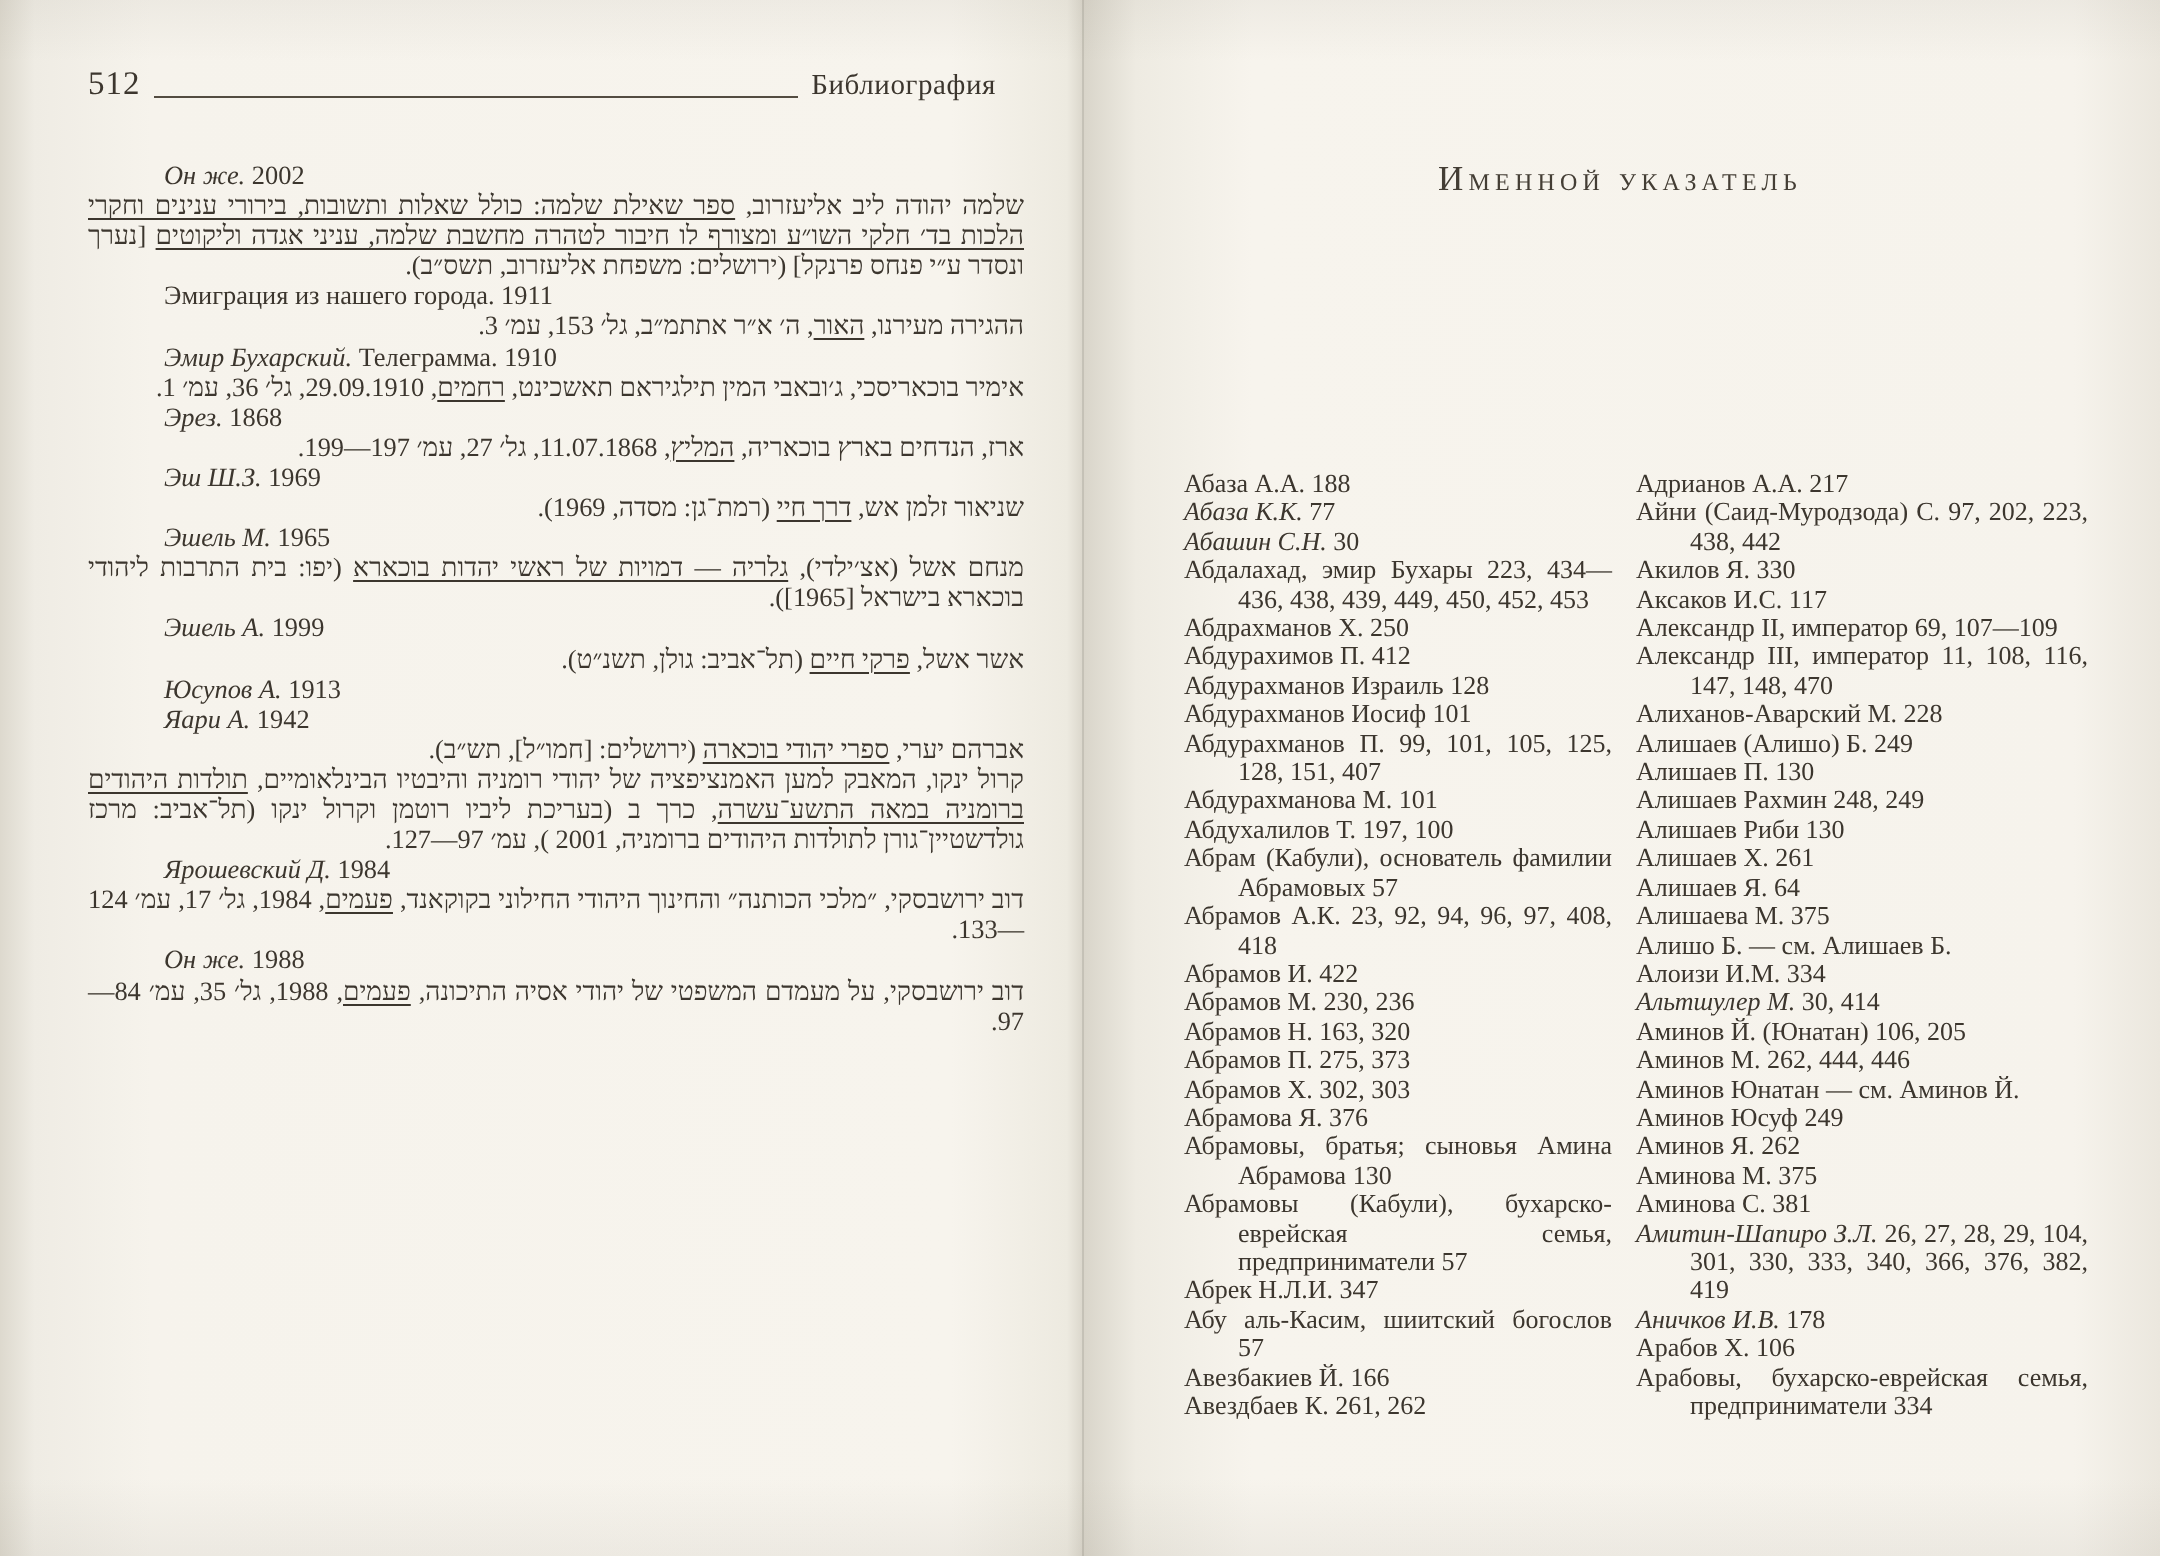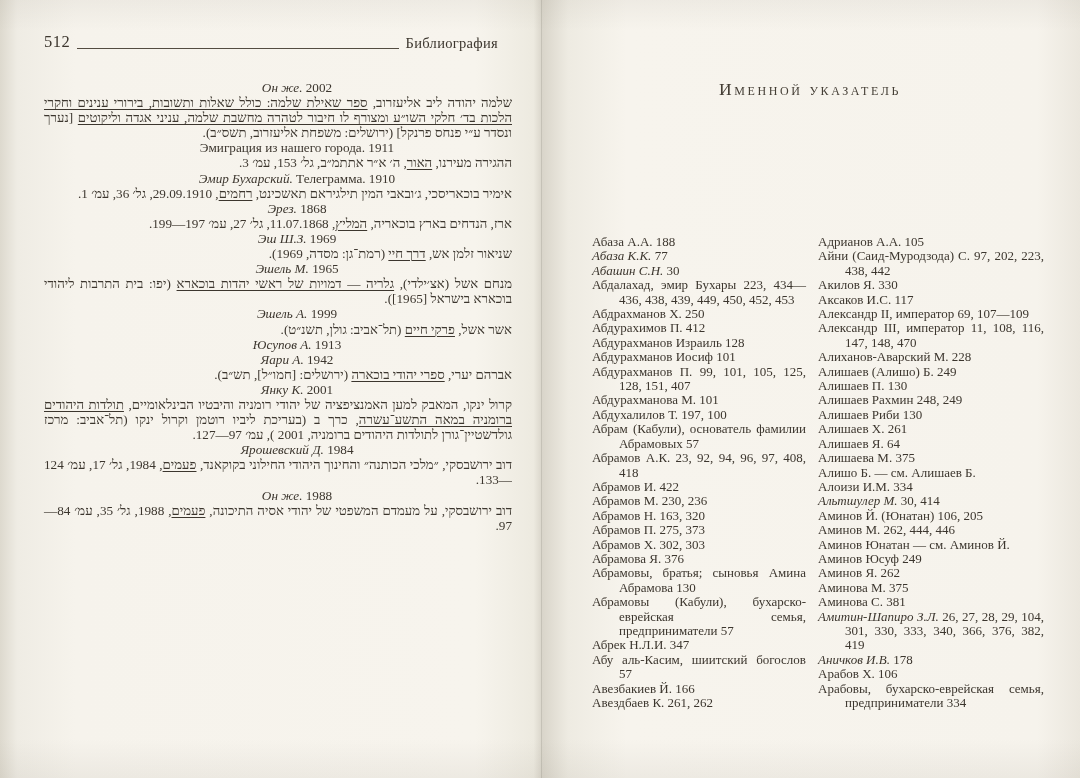--- a/index.html
+++ b/index.html
@@ -24,21 +24,21 @@
   .page-right{left:540px;}
 
   
   .pagehead{position:absolute;left:44px;top:34px;width:454px;display:flex;align-items:flex-end;gap:7px;}
   .pagenum{font-size:16.5px;letter-spacing:.5px;line-height:1;}
   .head-rule{flex:1;height:0;border-bottom:1.2px solid #534c41;margin-bottom:2px;}
   .running-head{font-size:14.5px;line-height:1;letter-spacing:.3px;}
 
   
   .bib{position:absolute;left:44px;top:80px;width:468px;font-size:13.2px;line-height:15.1px;}
-  .bib-heading{margin-left:38px;text-align:center;}
+  .bib-heading{margin-left:38px;}
   .bib-heading i{font-style:italic;}
   .bib-body{direction:rtl;text-align:justify;}
   .u{text-decoration:underline;text-underline-offset:2px;text-decoration-thickness:.9px;}
 
   
   .index-title{
     position:absolute;top:79px;left:20px;width:500px;margin:0;
     text-align:center;font-size:17.5px;font-weight:400;
     font-variant:small-caps;letter-spacing:2.6px;color:#443e35;
   }
@@ -71,21 +71,20 @@
         <div class="bib-body" dir="rtl"><span>ארז, הנדחים בארץ בוכאריה, </span><span class="u">המליץ</span><span>, 11.07.1868, גל׳ 27, עמ׳ 197—199.</span></div>
         <div class="bib-heading"><i>Эш Ш.З.</i> 1969</div>
         <div class="bib-body" dir="rtl"><span>שניאור זלמן אש, </span><span class="u">דרך חיי</span><span> (רמת־גן: מסדה, 1969).</span></div>
         <div class="bib-heading"><i>Эшель М.</i> 1965</div>
         <div class="bib-body" dir="rtl"><span>מנחם אשל (אצ׳ילדי), </span><span class="u">גלריה — דמויות של ראשי יהדות בוכארא</span><span> (יפו: בית התרבות ליהודי בוכארא בישראל [1965]).</span></div>
         <div class="bib-heading"><i>Эшель А.</i> 1999</div>
         <div class="bib-body" dir="rtl"><span>אשר אשל, </span><span class="u">פרקי חיים</span><span> (תל־אביב: גולן, תשנ״ט).</span></div>
         <div class="bib-heading"><i>Юсупов А.</i> 1913</div>
         <div class="bib-heading"><i>Яари А.</i> 1942</div>
         <div class="bib-body" dir="rtl"><span>אברהם יערי, </span><span class="u">ספרי יהודי בוכארה</span><span> (ירושלים: [חמו״ל], תש״ב).</span></div>
-        <div class="bib-heading"><i>Янку К.</i> 2001</div>
         <div class="bib-body" dir="rtl"><span>קרול ינקו, המאבק למען האמנציפציה של יהודי רומניה והיבטיו הבינלאומיים, </span><span class="u">תולדות היהודים ברומניה במאה התשע־עשרה</span><span>, כרך ב (בעריכת ליביו רוטמן וקרול ינקו (תל־אביב: מרכז גולדשטיין־גורן לתולדות היהודים ברומניה, 2001 ), עמ׳ 97—127.</span></div>
         <div class="bib-heading"><i>Ярошевский Д.</i> 1984</div>
         <div class="bib-body" dir="rtl"><span>דוב ירושבסקי, ״מלכי הכותנה״ והחינוך היהודי החילוני בקוקאנד, </span><span class="u">פעמים</span><span>, 1984, גל׳ 17, עמ׳ 124—133.</span></div>
         <div class="bib-heading"><i>Он же.</i> 1988</div>
         <div class="bib-body" dir="rtl"><span>דוב ירושבסקי, על מעמדם המשפטי של יהודי אסיה התיכונה, </span><span class="u">פעמים</span><span>, 1988, גל׳ 35, עמ׳ 84—97.</span></div>
       </div>
   </div>
 
   <div class="crease"></div>
 
@@ -113,21 +112,21 @@
           <p class="idx">Абрамов Х. 302, 303</p>
           <p class="idx">Абрамова Я. 376</p>
           <p class="idx">Абрамовы, братья; сыновья Амина Абрамова 130</p>
           <p class="idx">Абрамовы (Кабули), бухарско-еврейская семья, предприниматели 57</p>
           <p class="idx">Абрек Н.Л.И. 347</p>
           <p class="idx">Абу аль-Касим, шиитский богослов 57</p>
           <p class="idx">Авезбакиев Й. 166</p>
           <p class="idx">Авездбаев К. 261, 262</p>
         </div>
       <div class="col">
-          <p class="idx">Адрианов А.А. 105</p>
+          <p class="idx">Адрианов А.А. 217</p>
           <p class="idx">Айни (Саид-Муродзода) С. 97, 202, 223, 438, 442</p>
           <p class="idx">Акилов Я. 330</p>
           <p class="idx">Аксаков И.С. 117</p>
           <p class="idx">Александр II, император 69, 107—109</p>
           <p class="idx">Александр III, император 11, 108, 116, 147, 148, 470</p>
           <p class="idx">Алиханов-Аварский М. 228</p>
           <p class="idx">Алишаев (Алишо) Б. 249</p>
           <p class="idx">Алишаев П. 130</p>
           <p class="idx">Алишаев Рахмин 248, 249</p>
           <p class="idx">Алишаев Риби 130</p>

